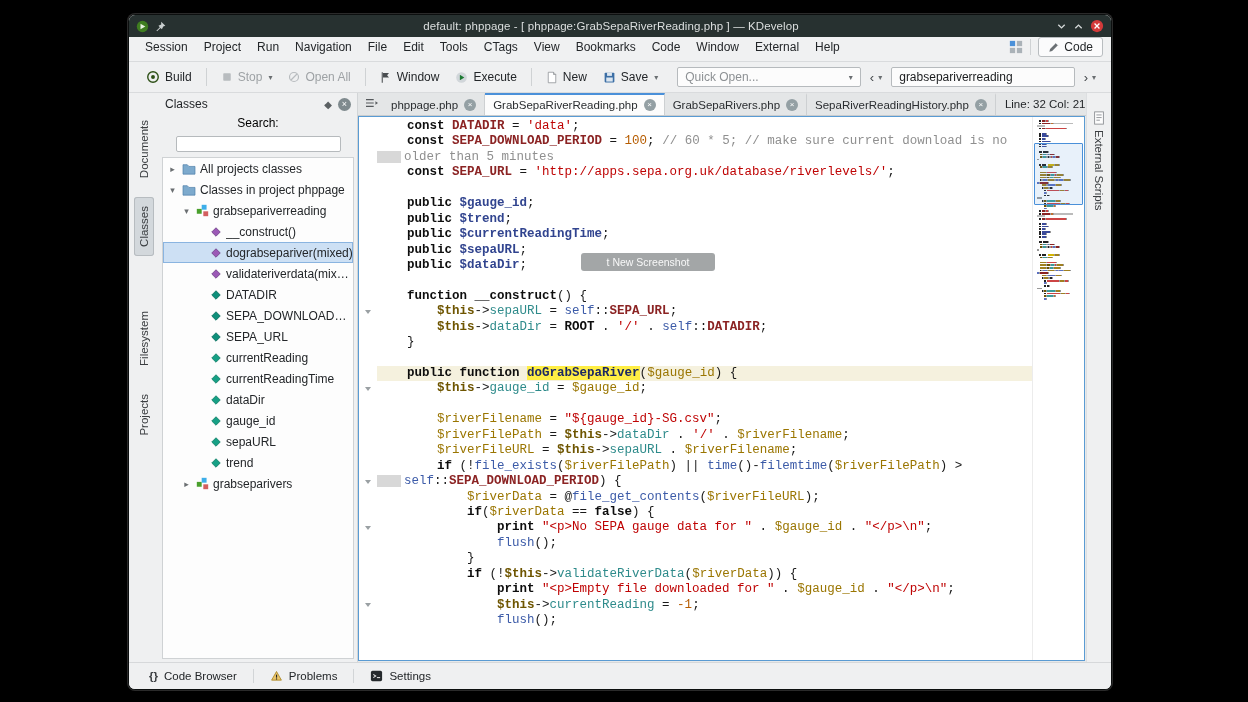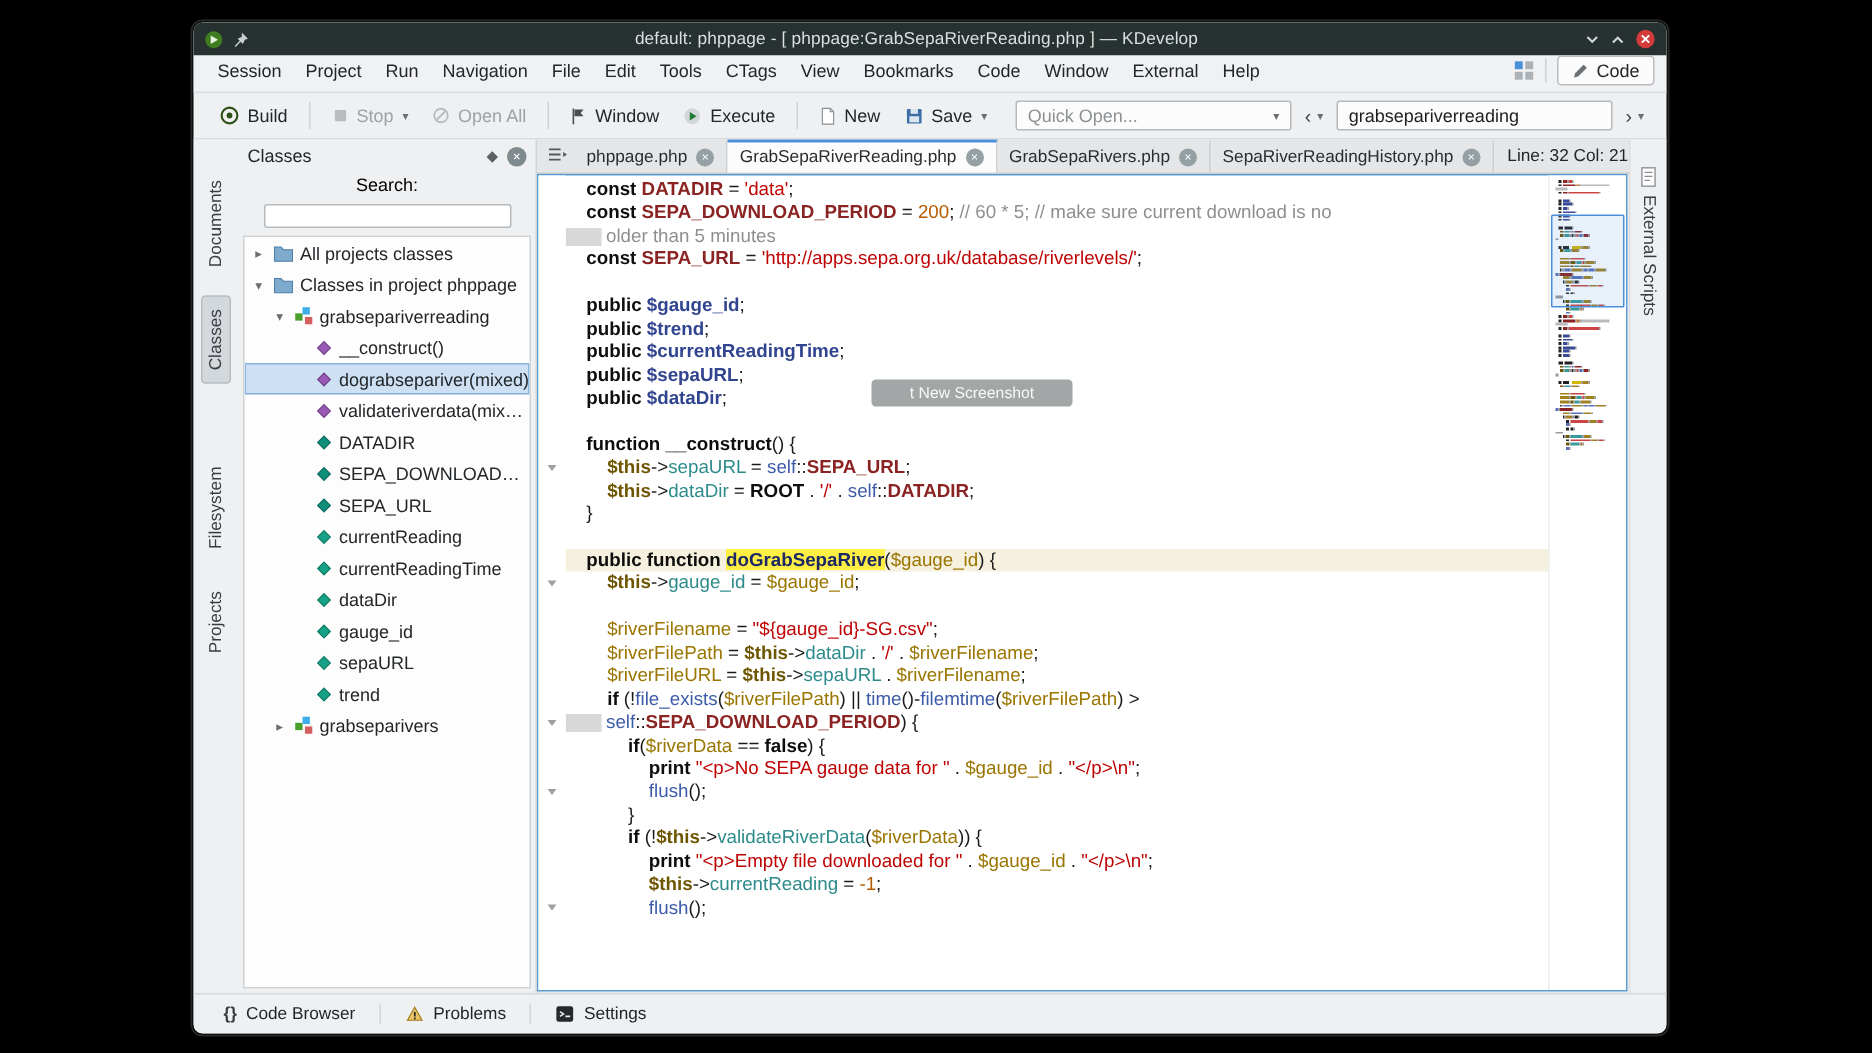--- a/index.html
+++ b/index.html
@@ -68,21 +68,21 @@
   #tabs{display:flex;height:100%;}
   .tab{display:flex;align-items:center;gap:6px;padding:0 8px;border-right:1px solid #cdd0d2;height:100%;box-sizing:border-box;border-top:2px solid transparent;}
   .tab.active{background:#fcfcfc;border-top:2px solid #4a90d9;}
   .tab-close{width:12px;height:12px;border-radius:50%;background:#94a0a4;color:#fff;font-size:8px;line-height:12px;text-align:center;flex:0 0 auto;}
   .linecol{margin-left:auto;padding:0 9px;color:#232629;white-space:nowrap;}
 
   .editor-frame{flex:1;border:1px solid #5a9bd3;background:#fff;display:flex;min-height:0;margin:0 1px 1px 0;}
   .gutter{width:18px;background:#fff;padding-top:2px;flex:0 0 auto;}
   .grow{height:15.45px;display:flex;align-items:center;justify-content:center;}
   .fold-tri{width:0;height:0;border-left:3.5px solid transparent;border-right:3.5px solid transparent;border-top:4.5px solid #9aa0a3;}
-  .code-area{flex:1;overflow:hidden;font-family:Liberation Sans, sans-serif;font-size:12.5px;line-height:15.45px;padding-top:2px;min-width:0;}
+  .code-area{flex:1;overflow:hidden;font-family:Liberation Mono, monospace;font-size:12.5px;line-height:15.45px;padding-top:2px;min-width:0;}
   .cline{white-space:pre;height:15.45px;overflow:hidden;color:#1a1a1a;}
   .cline.current{background:#f5f1de;}
   .wrapmark{display:inline-block;width:24px;height:12px;background:#d8d8d8;vertical-align:middle;margin-right:3px;}
   .sy-p{color:#1a1a1a;}
   .sy-k{color:#0d0d0d;font-weight:bold;}
   .sy-c{color:#8b2323;font-weight:bold;}
   .sy-s{color:#bf0303;}
   .sy-n{color:#b65c00;}
   .sy-m{color:#8f8f8f;}
   .sy-v{color:#9a7500;}
@@ -514,21 +514,21 @@
             <div class="grow"></div>
             <div class="grow">
               <span class="fold-tri"></span>
             </div>
             <div class="grow"></div>
             <div class="grow"></div>
             <div class="grow"></div>
           </div>
         <div class="code-area" id="code-lines">
             <div class="cline"><span class="sy-p">    </span><span class="sy-k">const</span><span class="sy-p"> </span><span class="sy-c">DATADIR</span><span class="sy-p"> = </span><span class="sy-s">'data'</span><span class="sy-p">;</span></div>
-            <div class="cline"><span class="sy-p">    </span><span class="sy-k">const</span><span class="sy-p"> </span><span class="sy-c">SEPA_DOWNLOAD_PERIOD</span><span class="sy-p"> = </span><span class="sy-n">200</span><span class="sy-p">; </span><span class="sy-m">// 60 * 5; // make sure current download is no</span></div>
+            <div class="cline"><span class="sy-p">    </span><span class="sy-k">const</span><span class="sy-p"> </span><span class="sy-c">SEPA_DOWNLOAD_PERIOD</span><span class="sy-p"> = </span><span class="sy-n">100</span><span class="sy-p">; </span><span class="sy-m">// 60 * 5; // make sure current download is no</span></div>
             <div class="cline"><span class="wrapmark"></span><span class="sy-m">older than 5 minutes</span></div>
             <div class="cline"><span class="sy-p">    </span><span class="sy-k">const</span><span class="sy-p"> </span><span class="sy-c">SEPA_URL</span><span class="sy-p"> = </span><span class="sy-s">'http://apps.sepa.org.uk/database/riverlevels/'</span><span class="sy-p">;</span></div>
             <div class="cline"></div>
             <div class="cline"><span class="sy-p">    </span><span class="sy-k">public</span><span class="sy-p"> </span><span class="sy-d">$gauge_id</span><span class="sy-p">;</span></div>
             <div class="cline"><span class="sy-p">    </span><span class="sy-k">public</span><span class="sy-p"> </span><span class="sy-d">$trend</span><span class="sy-p">;</span></div>
             <div class="cline"><span class="sy-p">    </span><span class="sy-k">public</span><span class="sy-p"> </span><span class="sy-d">$currentReadingTime</span><span class="sy-p">;</span></div>
             <div class="cline"><span class="sy-p">    </span><span class="sy-k">public</span><span class="sy-p"> </span><span class="sy-d">$sepaURL</span><span class="sy-p">;</span></div>
             <div class="cline"><span class="sy-p">    </span><span class="sy-k">public</span><span class="sy-p"> </span><span class="sy-d">$dataDir</span><span class="sy-p">;</span></div>
             <div class="cline"></div>
             <div class="cline"><span class="sy-p">    </span><span class="sy-k">function</span><span class="sy-p"> </span><span class="sy-k">__construct</span><span class="sy-p">() {</span></div>
@@ -537,20 +537,21 @@
             <div class="cline"><span class="sy-p">    }</span></div>
             <div class="cline"></div>
             <div class="cline current"><span class="sy-p">    </span><span class="sy-k">public</span><span class="sy-p"> </span><span class="sy-k">function</span><span class="sy-p"> </span><span class="sy-r"></span><span class="sy-h">doGrabSepaRiver</span><span class="sy-p">(</span><span class="sy-v">$gauge_id</span><span class="sy-p">) {</span></div>
             <div class="cline"><span class="sy-p">        </span><span class="sy-t">$this</span><span class="sy-p">-&gt;</span><span class="sy-b">gauge_id</span><span class="sy-p"> = </span><span class="sy-v">$gauge_id</span><span class="sy-p">;</span></div>
             <div class="cline"></div>
             <div class="cline"><span class="sy-p">        </span><span class="sy-v">$riverFilename</span><span class="sy-p"> = </span><span class="sy-s">"${gauge_id}-SG.csv"</span><span class="sy-p">;</span></div>
             <div class="cline"><span class="sy-p">        </span><span class="sy-v">$riverFilePath</span><span class="sy-p"> = </span><span class="sy-t">$this</span><span class="sy-p">-&gt;</span><span class="sy-b">dataDir</span><span class="sy-p"> . </span><span class="sy-s">'/'</span><span class="sy-p"> . </span><span class="sy-v">$riverFilename</span><span class="sy-p">;</span></div>
             <div class="cline"><span class="sy-p">        </span><span class="sy-v">$riverFileURL</span><span class="sy-p"> = </span><span class="sy-t">$this</span><span class="sy-p">-&gt;</span><span class="sy-b">sepaURL</span><span class="sy-p"> . </span><span class="sy-v">$riverFilename</span><span class="sy-p">;</span></div>
             <div class="cline"><span class="sy-p">        </span><span class="sy-k">if</span><span class="sy-p"> (!</span><span class="sy-f">file_exists</span><span class="sy-p">(</span><span class="sy-v">$riverFilePath</span><span class="sy-p">) || </span><span class="sy-f">time</span><span class="sy-p">()-</span><span class="sy-f">filemtime</span><span class="sy-p">(</span><span class="sy-v">$riverFilePath</span><span class="sy-p">) &gt;</span></div>
             <div class="cline"><span class="wrapmark"></span><span class="sy-f">self</span><span class="sy-p">::</span><span class="sy-c">SEPA_DOWNLOAD_PERIOD</span><span class="sy-p">) {</span></div>
+            <div class="cline"><span class="sy-p">            </span><span class="sy-v">$riverData</span><span class="sy-p"> = @</span><span class="sy-f">file_get_contents</span><span class="sy-p">(</span><span class="sy-v">$riverFileURL</span><span class="sy-p">);</span></div>
             <div class="cline"><span class="sy-p">            </span><span class="sy-k">if</span><span class="sy-p">(</span><span class="sy-v">$riverData</span><span class="sy-p"> == </span><span class="sy-k">false</span><span class="sy-p">) {</span></div>
             <div class="cline"><span class="sy-p">                </span><span class="sy-k">print</span><span class="sy-p"> </span><span class="sy-s">"&lt;p&gt;No SEPA gauge data for "</span><span class="sy-p"> . </span><span class="sy-v">$gauge_id</span><span class="sy-p"> . </span><span class="sy-s">"&lt;/p&gt;\n"</span><span class="sy-p">;</span></div>
             <div class="cline"><span class="sy-p">                </span><span class="sy-f">flush</span><span class="sy-p">();</span></div>
             <div class="cline"><span class="sy-p">            }</span></div>
             <div class="cline"><span class="sy-p">            </span><span class="sy-k">if</span><span class="sy-p"> (!</span><span class="sy-t">$this</span><span class="sy-p">-&gt;</span><span class="sy-b">validateRiverData</span><span class="sy-p">(</span><span class="sy-v">$riverData</span><span class="sy-p">)) {</span></div>
             <div class="cline"><span class="sy-p">                </span><span class="sy-k">print</span><span class="sy-p"> </span><span class="sy-s">"&lt;p&gt;Empty file downloaded for "</span><span class="sy-p"> . </span><span class="sy-v">$gauge_id</span><span class="sy-p"> . </span><span class="sy-s">"&lt;/p&gt;\n"</span><span class="sy-p">;</span></div>
             <div class="cline"><span class="sy-p">                </span><span class="sy-t">$this</span><span class="sy-p">-&gt;</span><span class="sy-b">currentReading</span><span class="sy-p"> = </span><span class="sy-n">-1</span><span class="sy-p">;</span></div>
             <div class="cline"><span class="sy-p">                </span><span class="sy-f">flush</span><span class="sy-p">();</span></div>
           </div>
         <div class="minimap" id="minimap">

